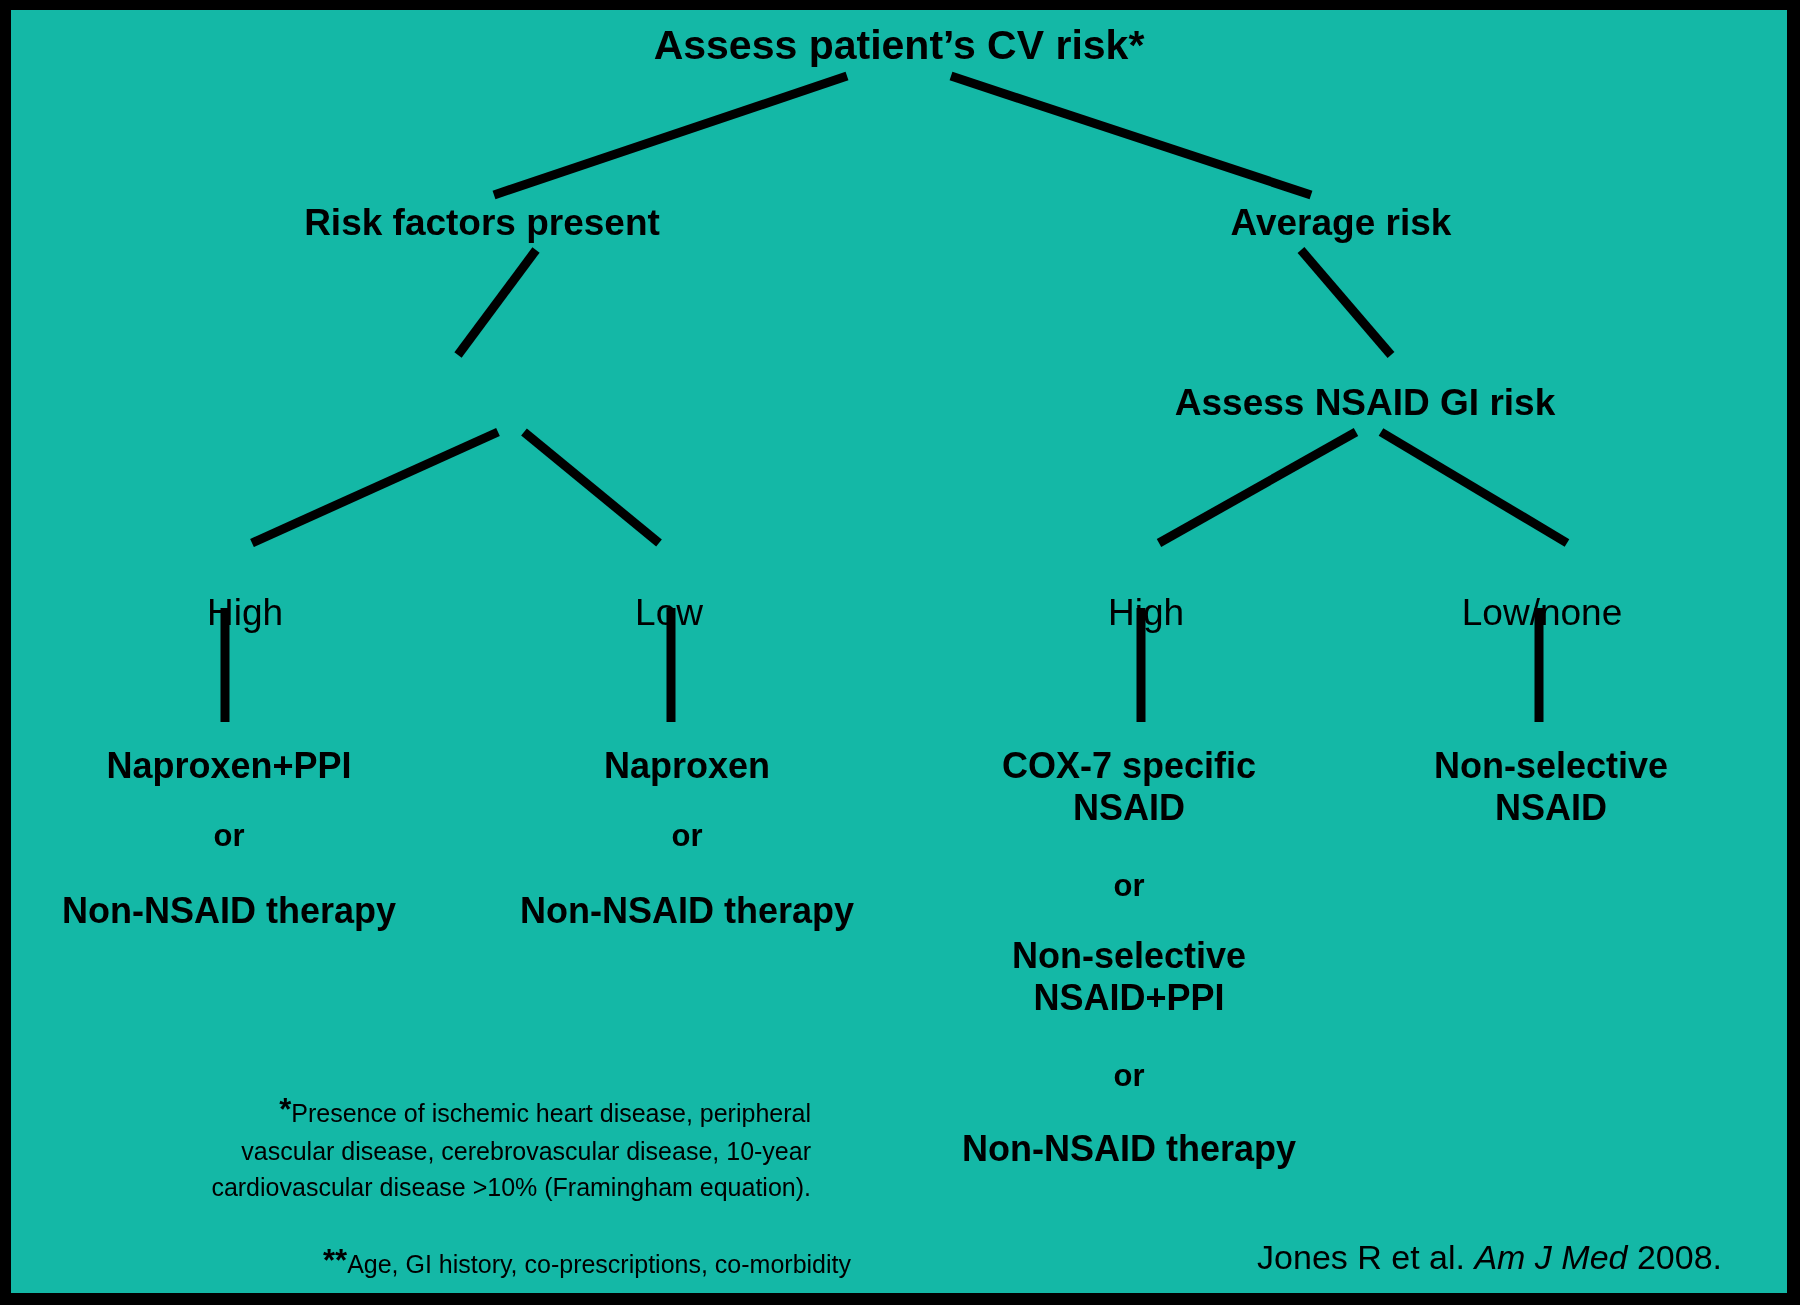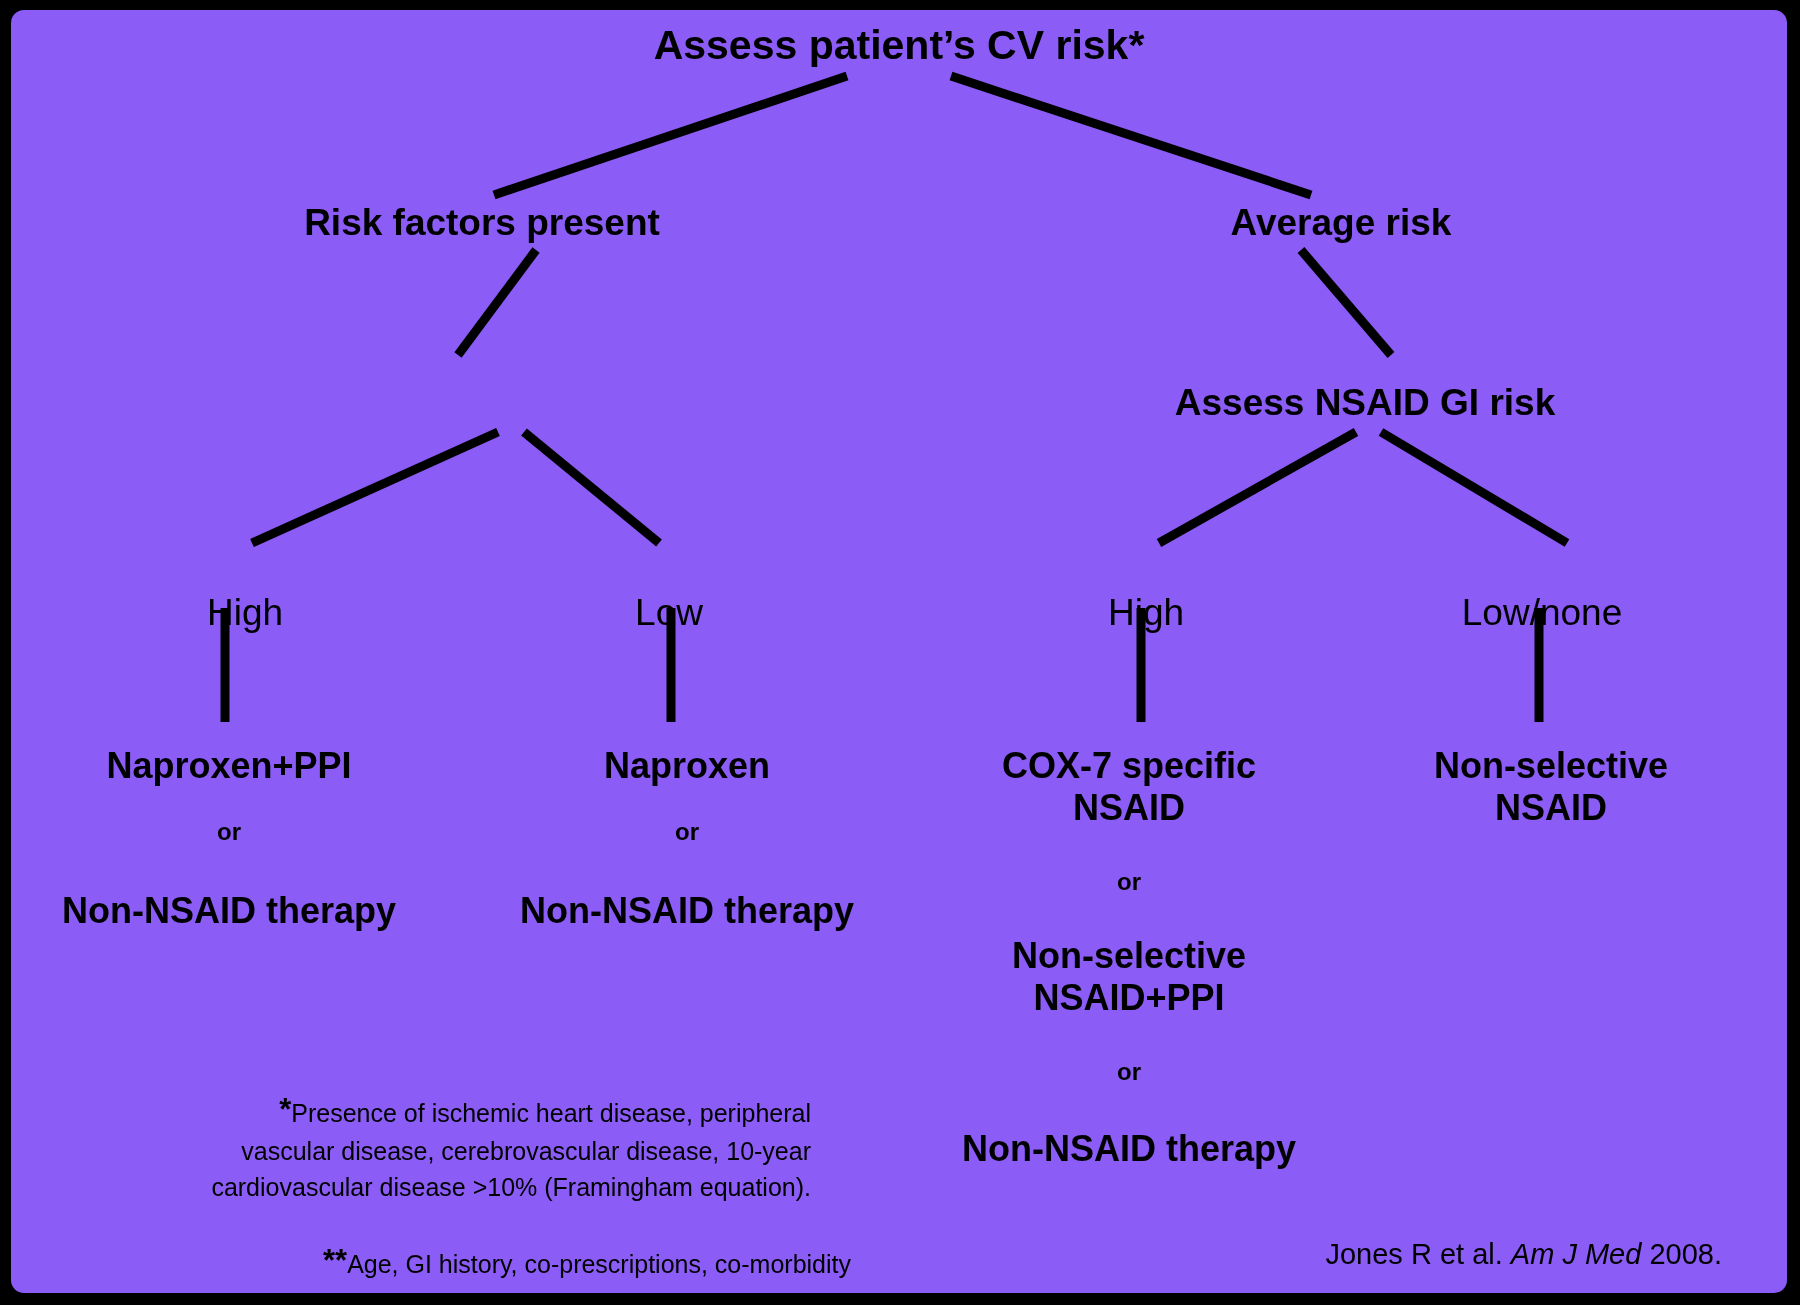--- a/index.html
+++ b/index.html
@@ -12,23 +12,22 @@
     height: 1305px;
     font-family: "Liberation Sans", sans-serif;
     overflow: hidden;
   }
   #frame {
     position: absolute;
     left: 11px;
     top: 10px;
     width: 1776px;
     height: 1283px;
-    background: #8b5cf6;
+    background: #14b8a6;
     overflow: hidden;
-    border-radius: 13px;
   }
   #canvas {
     position: absolute;
     left: 0; top: 0;
     width: 1776px;
     height: 1283px;
   }
   .node {
     position: absolute;
     color: #000000;
@@ -37,40 +36,40 @@
     white-space: pre-line;
     transform: translateX(-50%);
   }
 
   
   .lvl-title   { font-size: 41px; font-weight: bold; }
   .lvl-2       { font-size: 37px; font-weight: bold; }
   .lvl-3       { font-size: 37px; font-weight: bold; }
   .lvl-branch  { font-size: 37px; font-weight: normal; margin-top: 34px; }
   .lvl-leaf    { font-size: 36px; font-weight: bold; }
-  .leaf-or     { font-size: 24px; font-weight: bold; }
+  .leaf-or     { font-size: 31px; font-weight: bold; }
 
   
   .footnote {
     position: absolute;
     color: #000000;
     font-size: 25px;
     line-height: 1.45;
     text-align: right;
     white-space: pre-line;
   }
   .footnote .marker {
     font-size: 31px;
     font-weight: bold;
     vertical-align: 2px;
   }
   .citation {
     position: absolute;
     color: #000000;
-    font-size: 29px;
+    font-size: 34px;
     text-align: right;
     white-space: nowrap;
   }
   .citation .jrnl { font-style: italic; }
 
   svg.edges {
     position: absolute;
     left: 0; top: 0;
     width: 1776px;
     height: 1283px;

